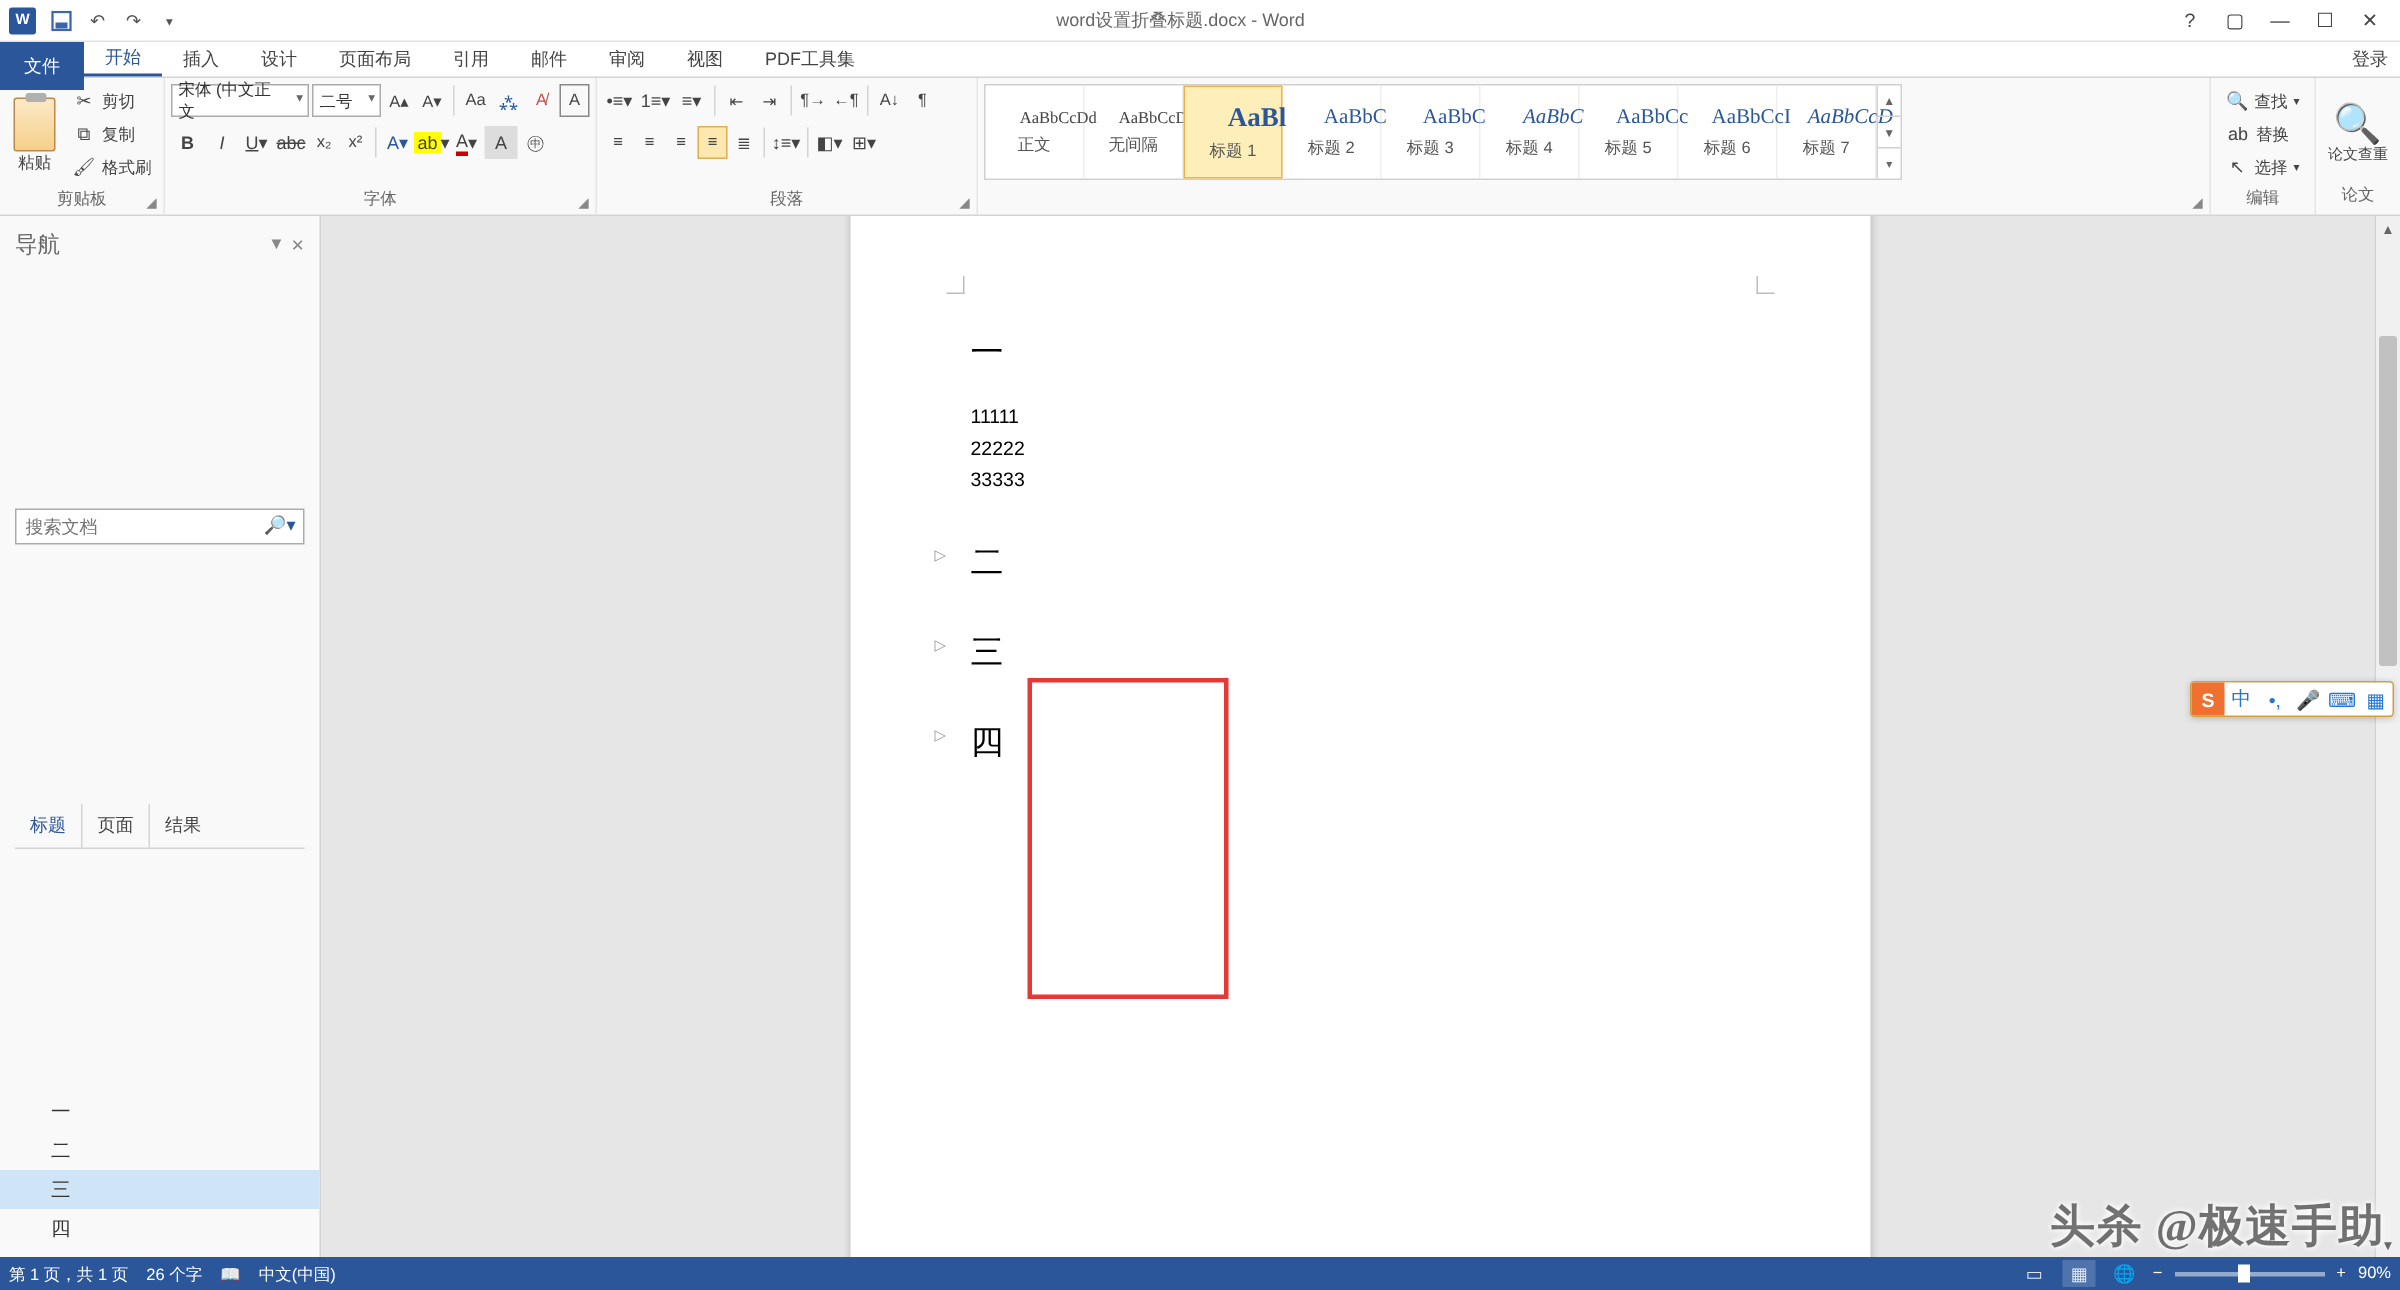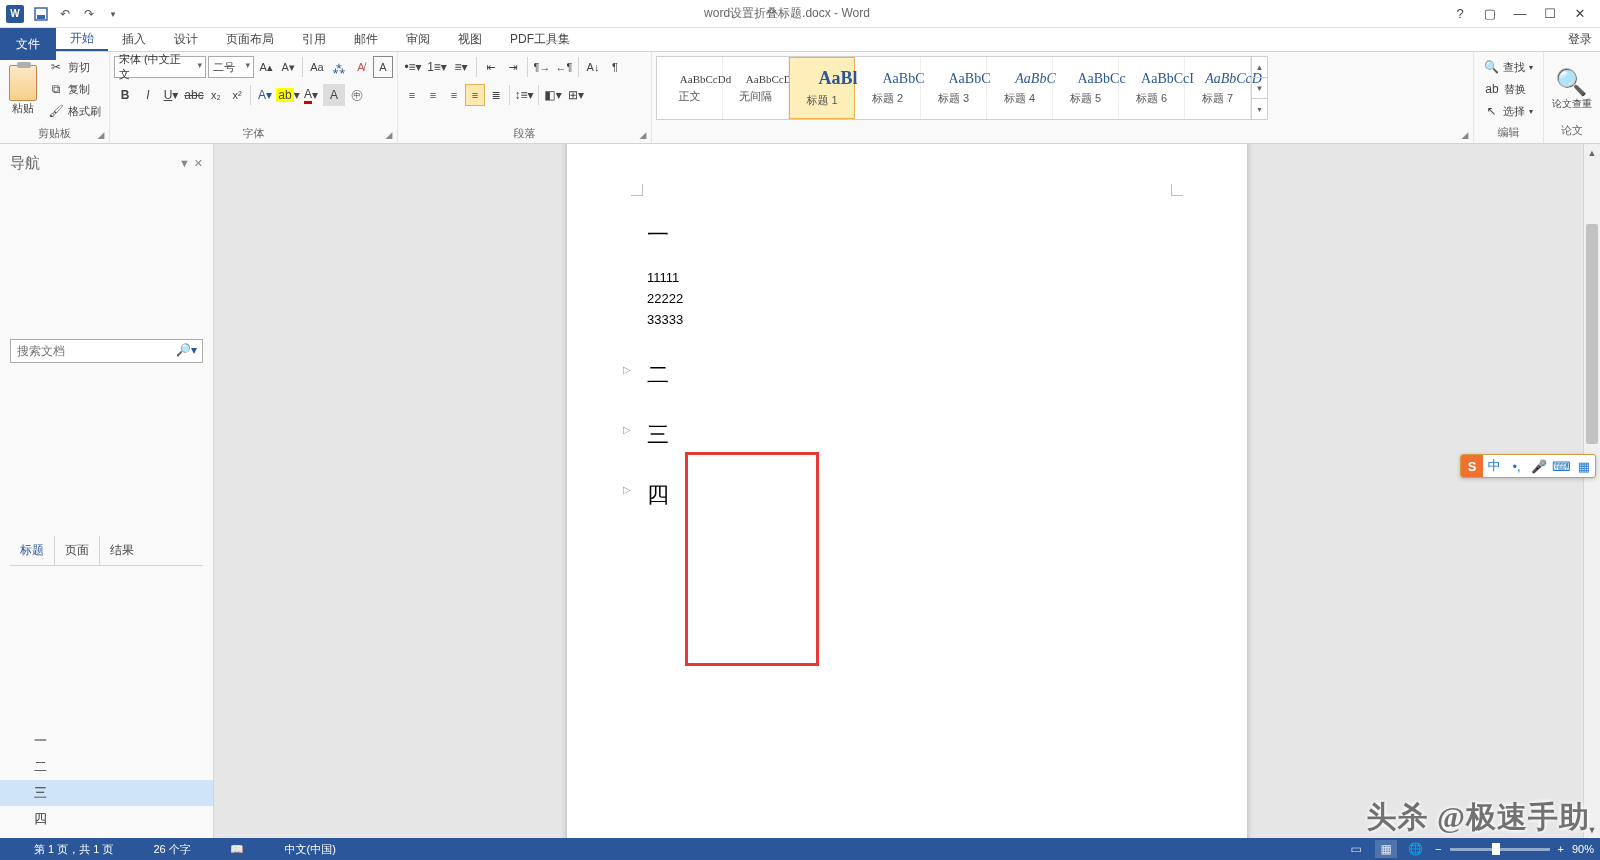--- a/index.html
+++ b/index.html
@@ -85,21 +85,21 @@
 .red-box { position: absolute; border: 3px solid #e53935; left: 38px; top: 238px; width: 134px; height: 214px; }
 
 .vscroll { position: absolute; right: 0; top: 0; bottom: 0; width: 17px; background: #f0f0f0; border-left: 1px solid #d4d4d4; }
 .vscroll-btn { height: 17px; display: flex; align-items: center; justify-content: center; font-size: 9px; color: #666; cursor: pointer; }
 .vscroll-thumb { position: absolute; left: 2px; right: 2px; top: 80px; height: 220px; background: #c1c1c1; border-radius: 2px; cursor: pointer; }
 
 
 .statusbar { height: 22px; background: #2b579a; color: #fff; display: flex; align-items: center; font-size: 11px; padding: 0 6px; gap: 12px; }
 .status-left { display: flex; gap: 12px; }
 .status-right { margin-left: auto; display: flex; align-items: center; gap: 8px; }
-.status-item { display: flex; align-items: center; gap: 4px; margin-left: 28px; }
+.status-item { display: flex; align-items: center; gap: 4px; }
 .view-btn { width: 22px; height: 18px; display: flex; align-items: center; justify-content: center; cursor: pointer; font-size: 12px; opacity: 0.85; }
 .view-btn.active { background: rgba(255,255,255,0.2); }
 .zoom-slider { width: 100px; height: 3px; background: rgba(255,255,255,0.5); position: relative; }
 .zoom-thumb { position: absolute; width: 8px; height: 12px; background: #fff; top: -5px; left: 42px; cursor: pointer; }
 
 
 .ime-bar { position: absolute; right: 4px; top: 454px; width: 136px; height: 24px; background: #fff; border: 1px solid #d0a040; border-radius: 3px; display: flex; align-items: center; box-shadow: 0 1px 4px rgba(0,0,0,0.2); }
 .ime-logo { width: 22px; height: 22px; background: #f07030; color: #fff; display: flex; align-items: center; justify-content: center; font-weight: bold; font-size: 13px; border-radius: 2px 0 0 2px; }
 .ime-item { flex: 1; display: flex; align-items: center; justify-content: center; color: #2277cc; font-size: 13px; cursor: pointer; }
 

